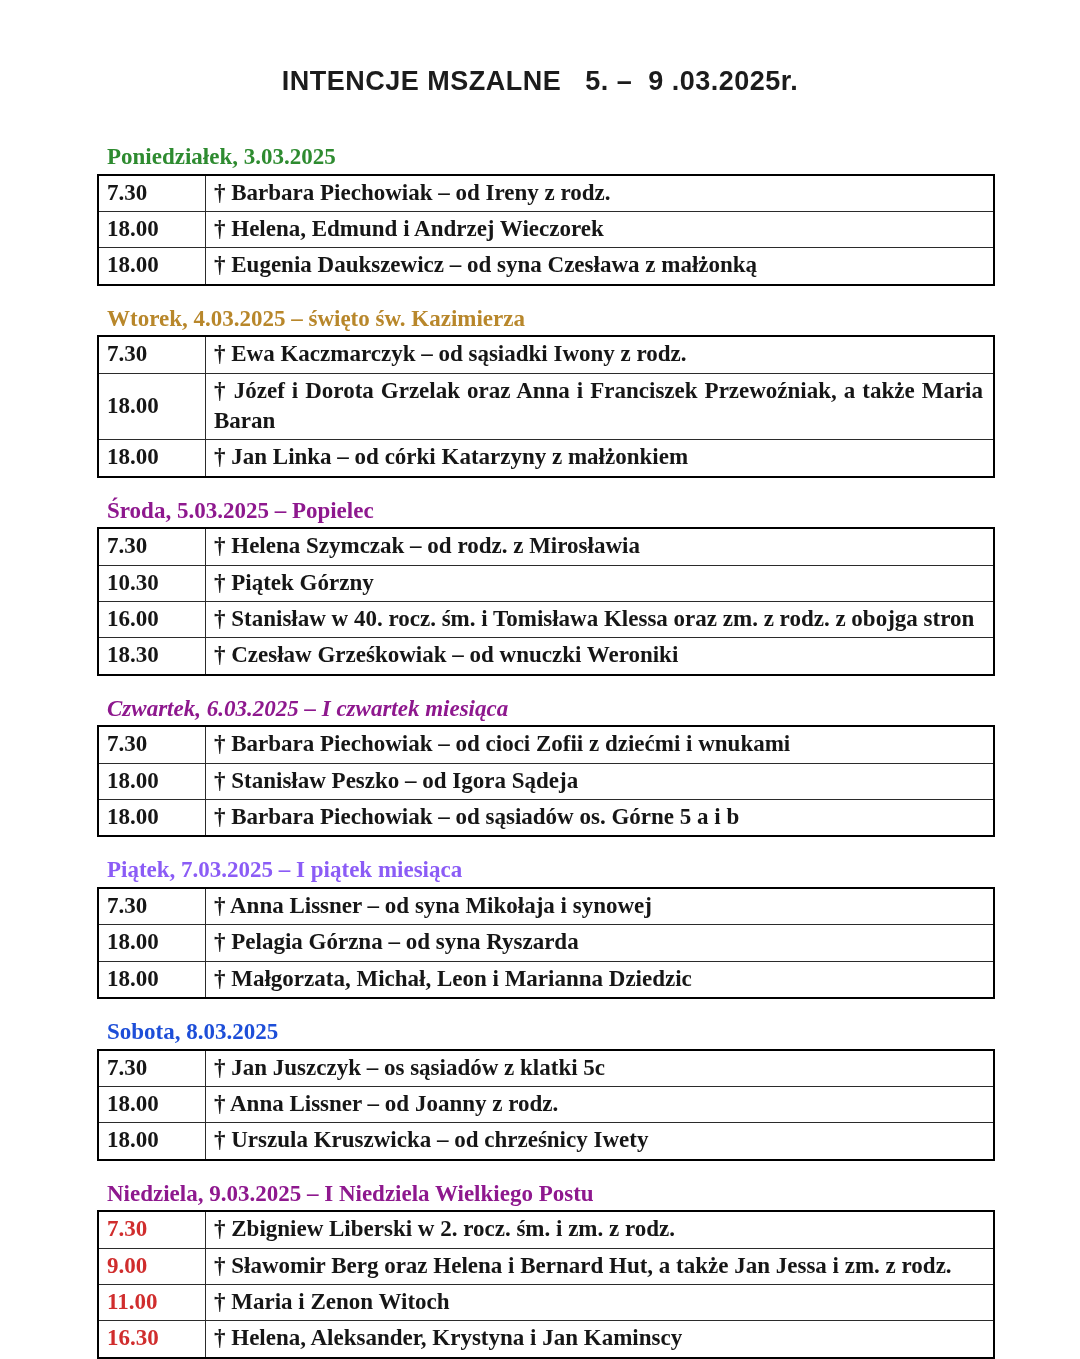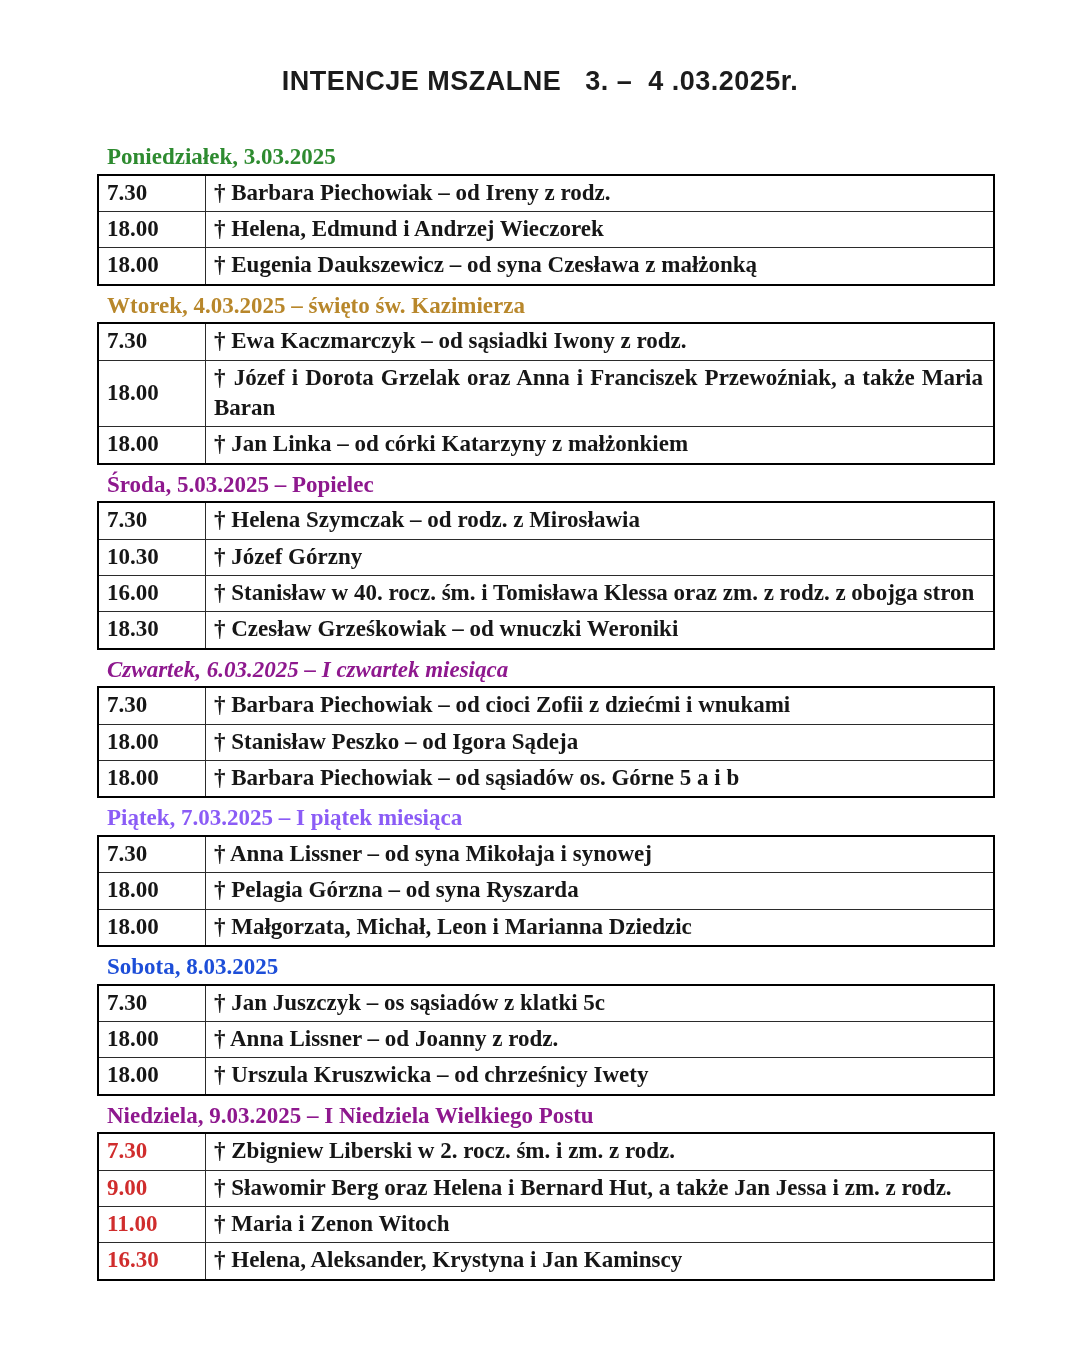--- a/index.html
+++ b/index.html
@@ -25,21 +25,21 @@
     font-family: "Liberation Sans", sans-serif;
     font-weight: 800;
     font-size: 27px;
     letter-spacing: 0.5px;
     text-align: center;
     color: #1c1c1c;
     margin: 8px 0 46px 0;
     white-space: pre;
   }
   section.day {
-    margin-bottom: 6px;
+    margin-bottom: 19px;
     padding-left: 12px;
   }
   .day-heading {
     font-size: 23px;
     font-weight: bold;
     margin: 0 0 3px 10px;
     line-height: 1.2;
   }
   table.intentions {
     width: 100%;
@@ -59,21 +59,21 @@
     width: 88px;
   }
   td.intention {
     text-align: justify;
   }
 </style>
 </head>
 <body>
 
 <div class="page">
-  <h1 class="doc-title">INTENCJE MSZALNE   3. –  4 .03.2025r.</h1>
+  <h1 class="doc-title">INTENCJE MSZALNE   5. –  9 .03.2025r.</h1>
   <div id="days">
   <section class="day">
     <h2 class="day-heading" style="color: rgb(46, 139, 48);">Poniedziałek, 3.03.2025</h2>
     <table class="intentions">
       <tbody>
   <tr>
     <td class="time" style="color: rgb(22, 22, 22);">7.30</td>
     <td class="intention">† Barbara Piechowiak – od Ireny z rodz.</td>
   </tr>
 
@@ -116,21 +116,21 @@
     <h2 class="day-heading" style="color: rgb(142, 24, 142);">Środa, 5.03.2025 – Popielec</h2>
     <table class="intentions">
       <tbody>
   <tr>
     <td class="time" style="color: rgb(22, 22, 22);">7.30</td>
     <td class="intention">† Helena Szymczak – od rodz. z Mirosławia</td>
   </tr>
 
   <tr>
     <td class="time" style="color: rgb(22, 22, 22);">10.30</td>
-    <td class="intention">† Józef Górzny</td>
+    <td class="intention">† Piątek Górzny</td>
   </tr>
 
   <tr>
     <td class="time" style="color: rgb(22, 22, 22);">16.00</td>
     <td class="intention">† Stanisław w 40. rocz. śm. i Tomisława Klessa oraz zm. z rodz. z obojga stron</td>
   </tr>
 
   <tr>
     <td class="time" style="color: rgb(22, 22, 22);">18.30</td>
     <td class="intention">† Czesław Grześkowiak – od wnuczki Weroniki</td>

